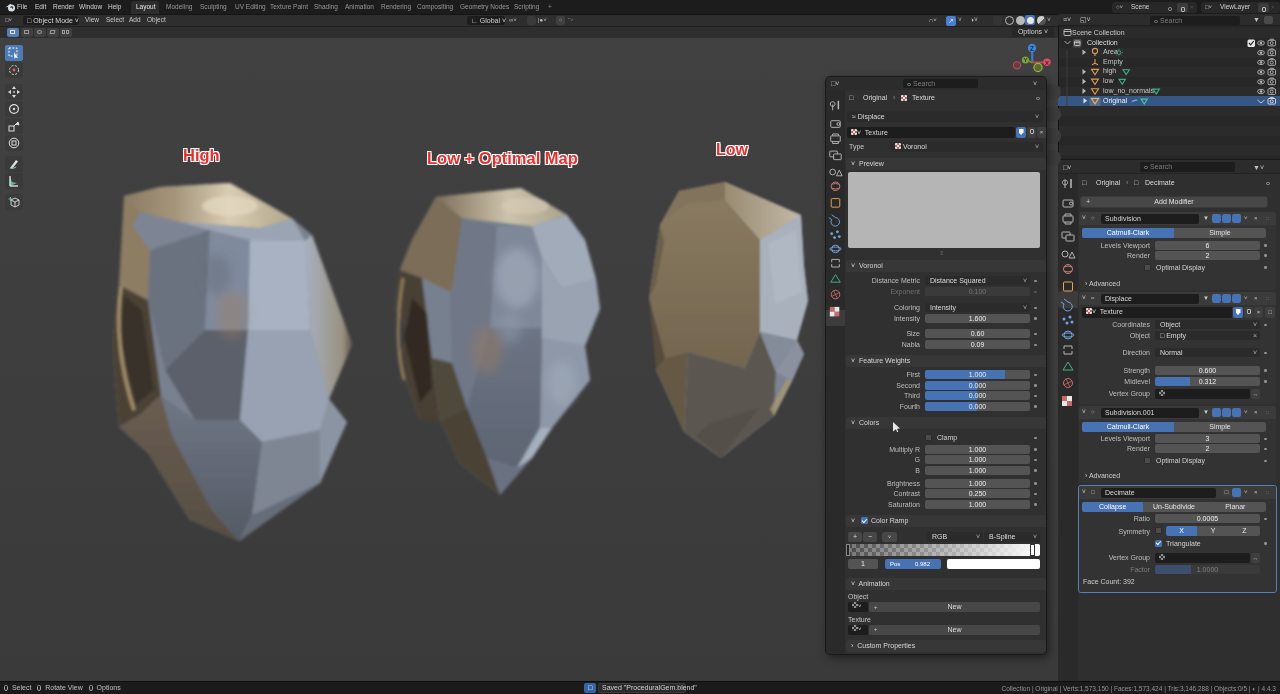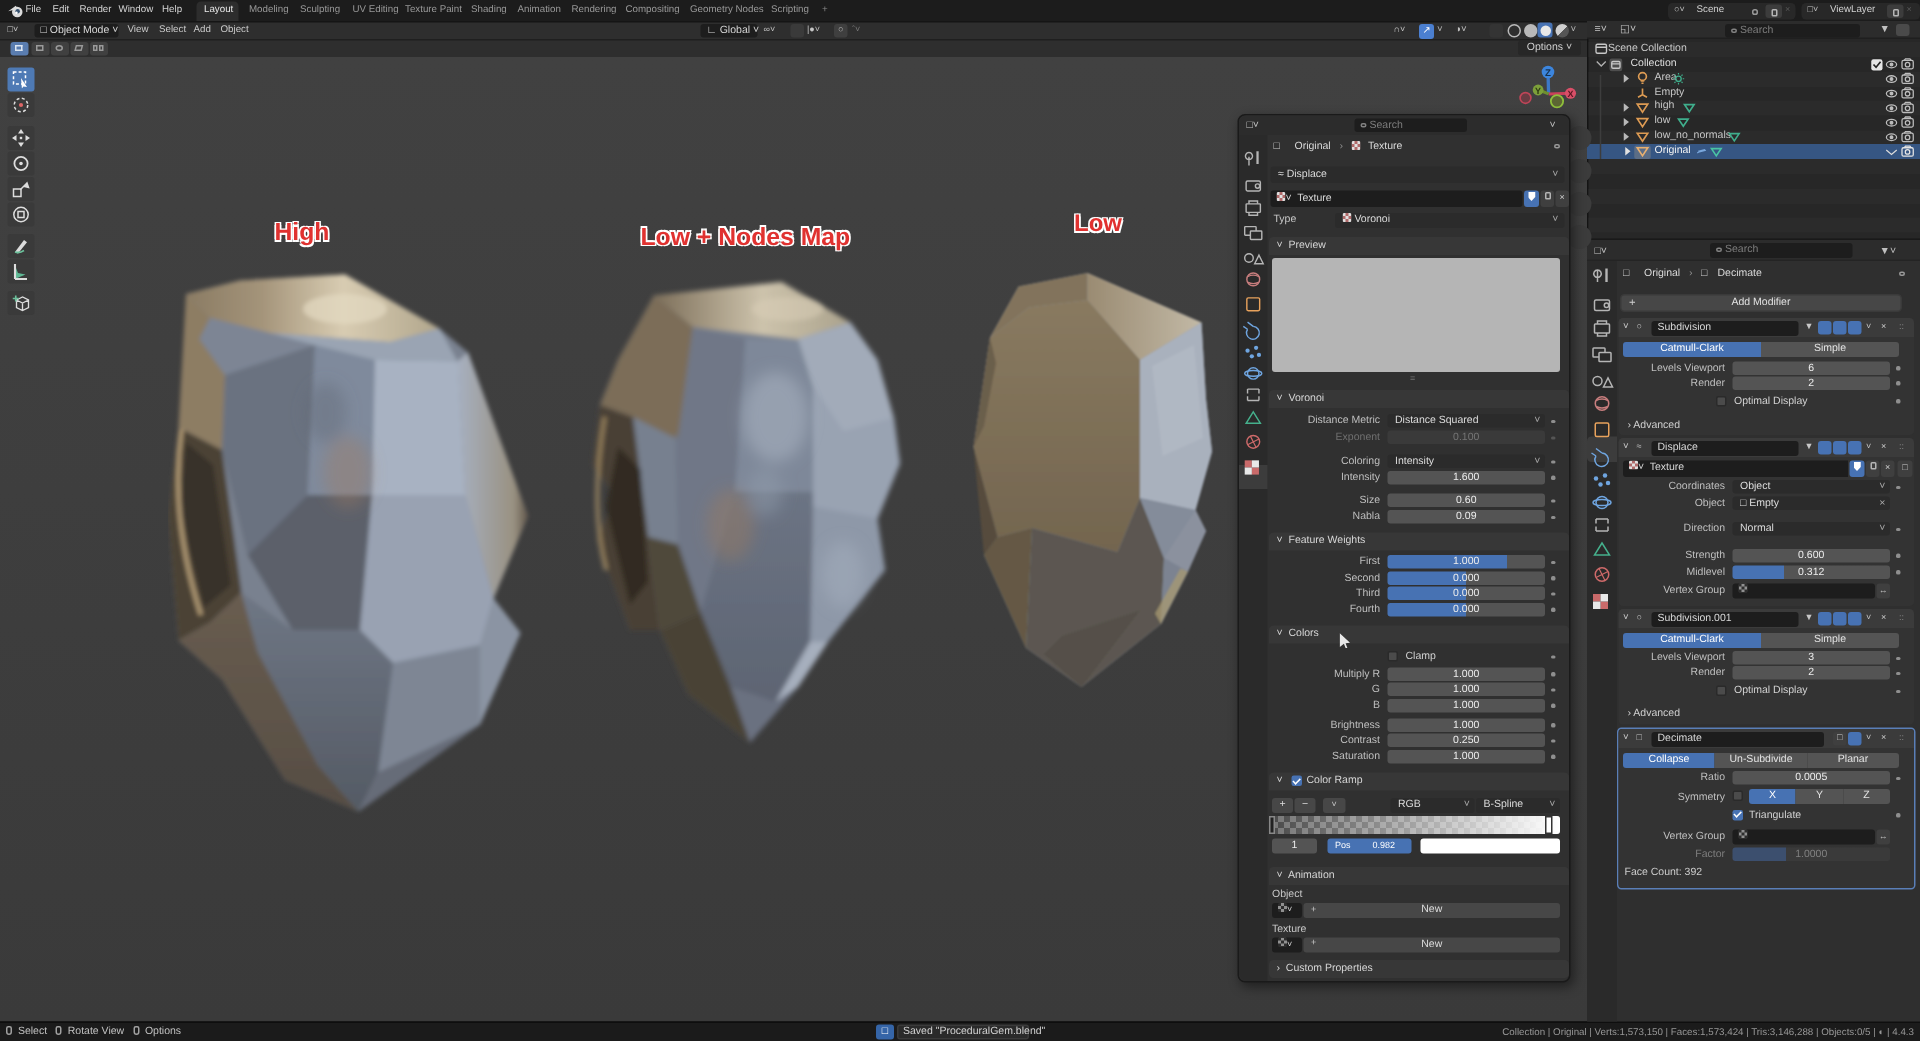--- a/index.html
+++ b/index.html
@@ -170,21 +170,21 @@
       <text x="26" y="10.6" font-size="6.5" fill="#16324f" text-anchor="middle" font-family="Liberation Sans" font-weight="bold">Z</text>
 <circle cx="19.4" cy="20" r="3.6" fill="#7da03a"></circle>
       <text x="19.4" y="22.4" font-size="6" fill="#2c3a12" text-anchor="middle" font-family="Liberation Sans" font-weight="bold">Y</text>
 <circle cx="41" cy="22.2" r="3.7" fill="#d94f68"></circle>
       <text x="41" y="24.6" font-size="6" fill="#571722" text-anchor="middle" font-family="Liberation Sans" font-weight="bold">X</text>
 <circle cx="11" cy="25.3" r="3.6" fill="#693c43" stroke="#c04558" stroke-width="1.1"></circle>
 <circle cx="32" cy="27.5" r="4.1" fill="#5c6633" stroke="#8fbf3c" stroke-width="1.2"></circle>
 </svg>
 
 <div class="a" style="left:183px;top:146px;font-size:16.5px;font-weight:bold;color:#e03230;text-shadow:0 0 1px #fff,1px 1px 0 #fff,-1px -1px 0 #fff,1px -1px 0 #fff,-1px 1px 0 #fff">High</div>
-<div class="a" style="left:427px;top:149px;font-size:16.5px;font-weight:bold;color:#e03230;text-shadow:0 0 1px #fff,1px 1px 0 #fff,-1px -1px 0 #fff,1px -1px 0 #fff,-1px 1px 0 #fff">Low + Nodes Map</div>
+<div class="a" style="left:427px;top:149px;font-size:16.5px;font-weight:bold;color:#e03230;text-shadow:0 0 1px #fff,1px 1px 0 #fff,-1px -1px 0 #fff,1px -1px 0 #fff,-1px 1px 0 #fff">Low + Optimal Map</div>
 <div class="a" style="left:716px;top:141px;font-size:16px;font-weight:bold;color:#e03230;text-shadow:0 0 1px #fff,1px 1px 0 #fff,-1px -1px 0 #fff,1px -1px 0 #fff,-1px 1px 0 #fff">Low</div>
 
 <svg class="a" style="left:112px;top:180px" width="245" height="375" viewBox="0 0 245 375">
 <defs>
 <linearGradient id="r1t" x1="0" y1="0" x2="1" y2="0">
           <stop offset="0" stop-color="#8a7b63"></stop>
           <stop offset="0.3" stop-color="#a4947a"></stop>
           <stop offset="0.62" stop-color="#d8ccb2"></stop>
           <stop offset="1" stop-color="#b1a68c"></stop>
         </linearGradient>

